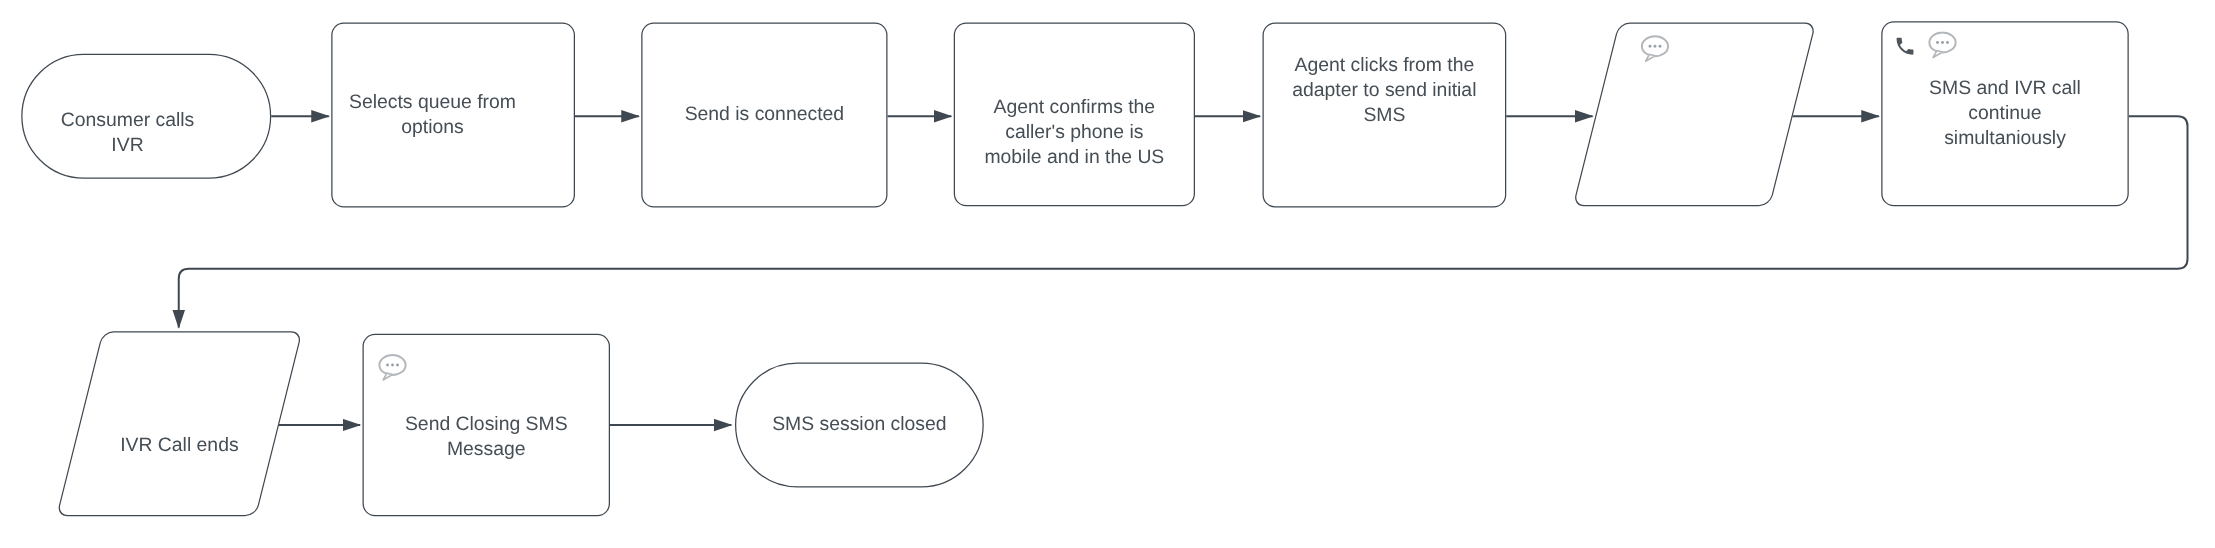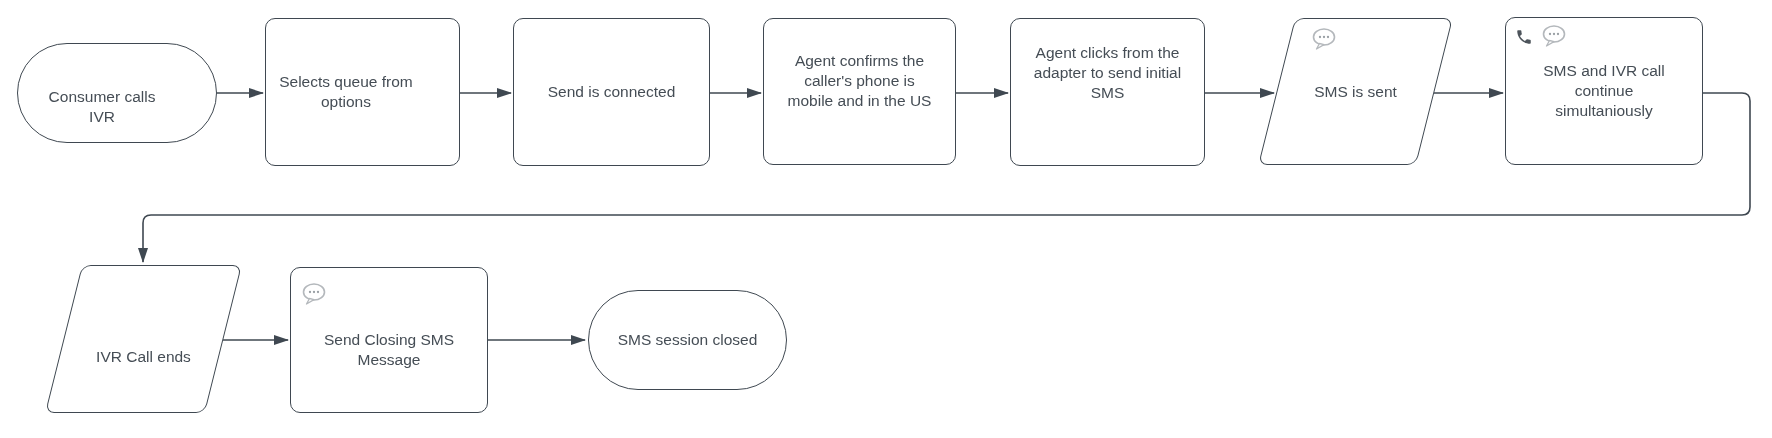--- a/index.html
+++ b/index.html
@@ -57,28 +57,25 @@
 
   <div class="label" style="left:2px;top:43px;width:200px;height:128px;">
       <span style="max-width:125px;">Consumer calls IVR</span>
     </div>
   <div class="label" style="left:265px;top:18px;width:162px;height:148px;">
       <span style="max-width:162px;">Selects queue from options</span>
     </div>
   <div class="label" style="left:513px;top:18px;width:197px;height:148px;">
       <span style="max-width:175px;">Send is connected</span>
     </div>
-  <div class="label" style="left:763px;top:7px;width:193px;height:147px;border-radius:21px;">
+  <div class="label" style="left:763px;top:32px;width:193px;height:147px;border-radius:21px;">
       <span style="max-width:150px;">Agent confirms the caller's phone is mobile and in the US</span>
     </div>
   <div class="label" style="left:1010px;top:18px;width:195px;height:110px;">
       <span style="max-width:162px;">Agent clicks from the adapter to send initial SMS</span>
-    </div>
-  <div class="label" style="left:1258px;top:18px;width:195px;height:147px;">
-      <span>SMS is sent</span>
     </div>
   <div class="label" style="left:1505px;top:17px;width:198px;height:148px;">
       <span style="max-width:132px;">SMS and IVR call continue simultaniously</span>
     </div>
   <div class="label" style="left:45px;top:265px;width:197px;height:184px;">
       <span>IVR Call ends</span>
     </div>
   <div class="label" style="left:290px;top:267px;width:198px;height:166px;">
       <span style="max-width:162px;">Send Closing SMS Message</span>
     </div>

